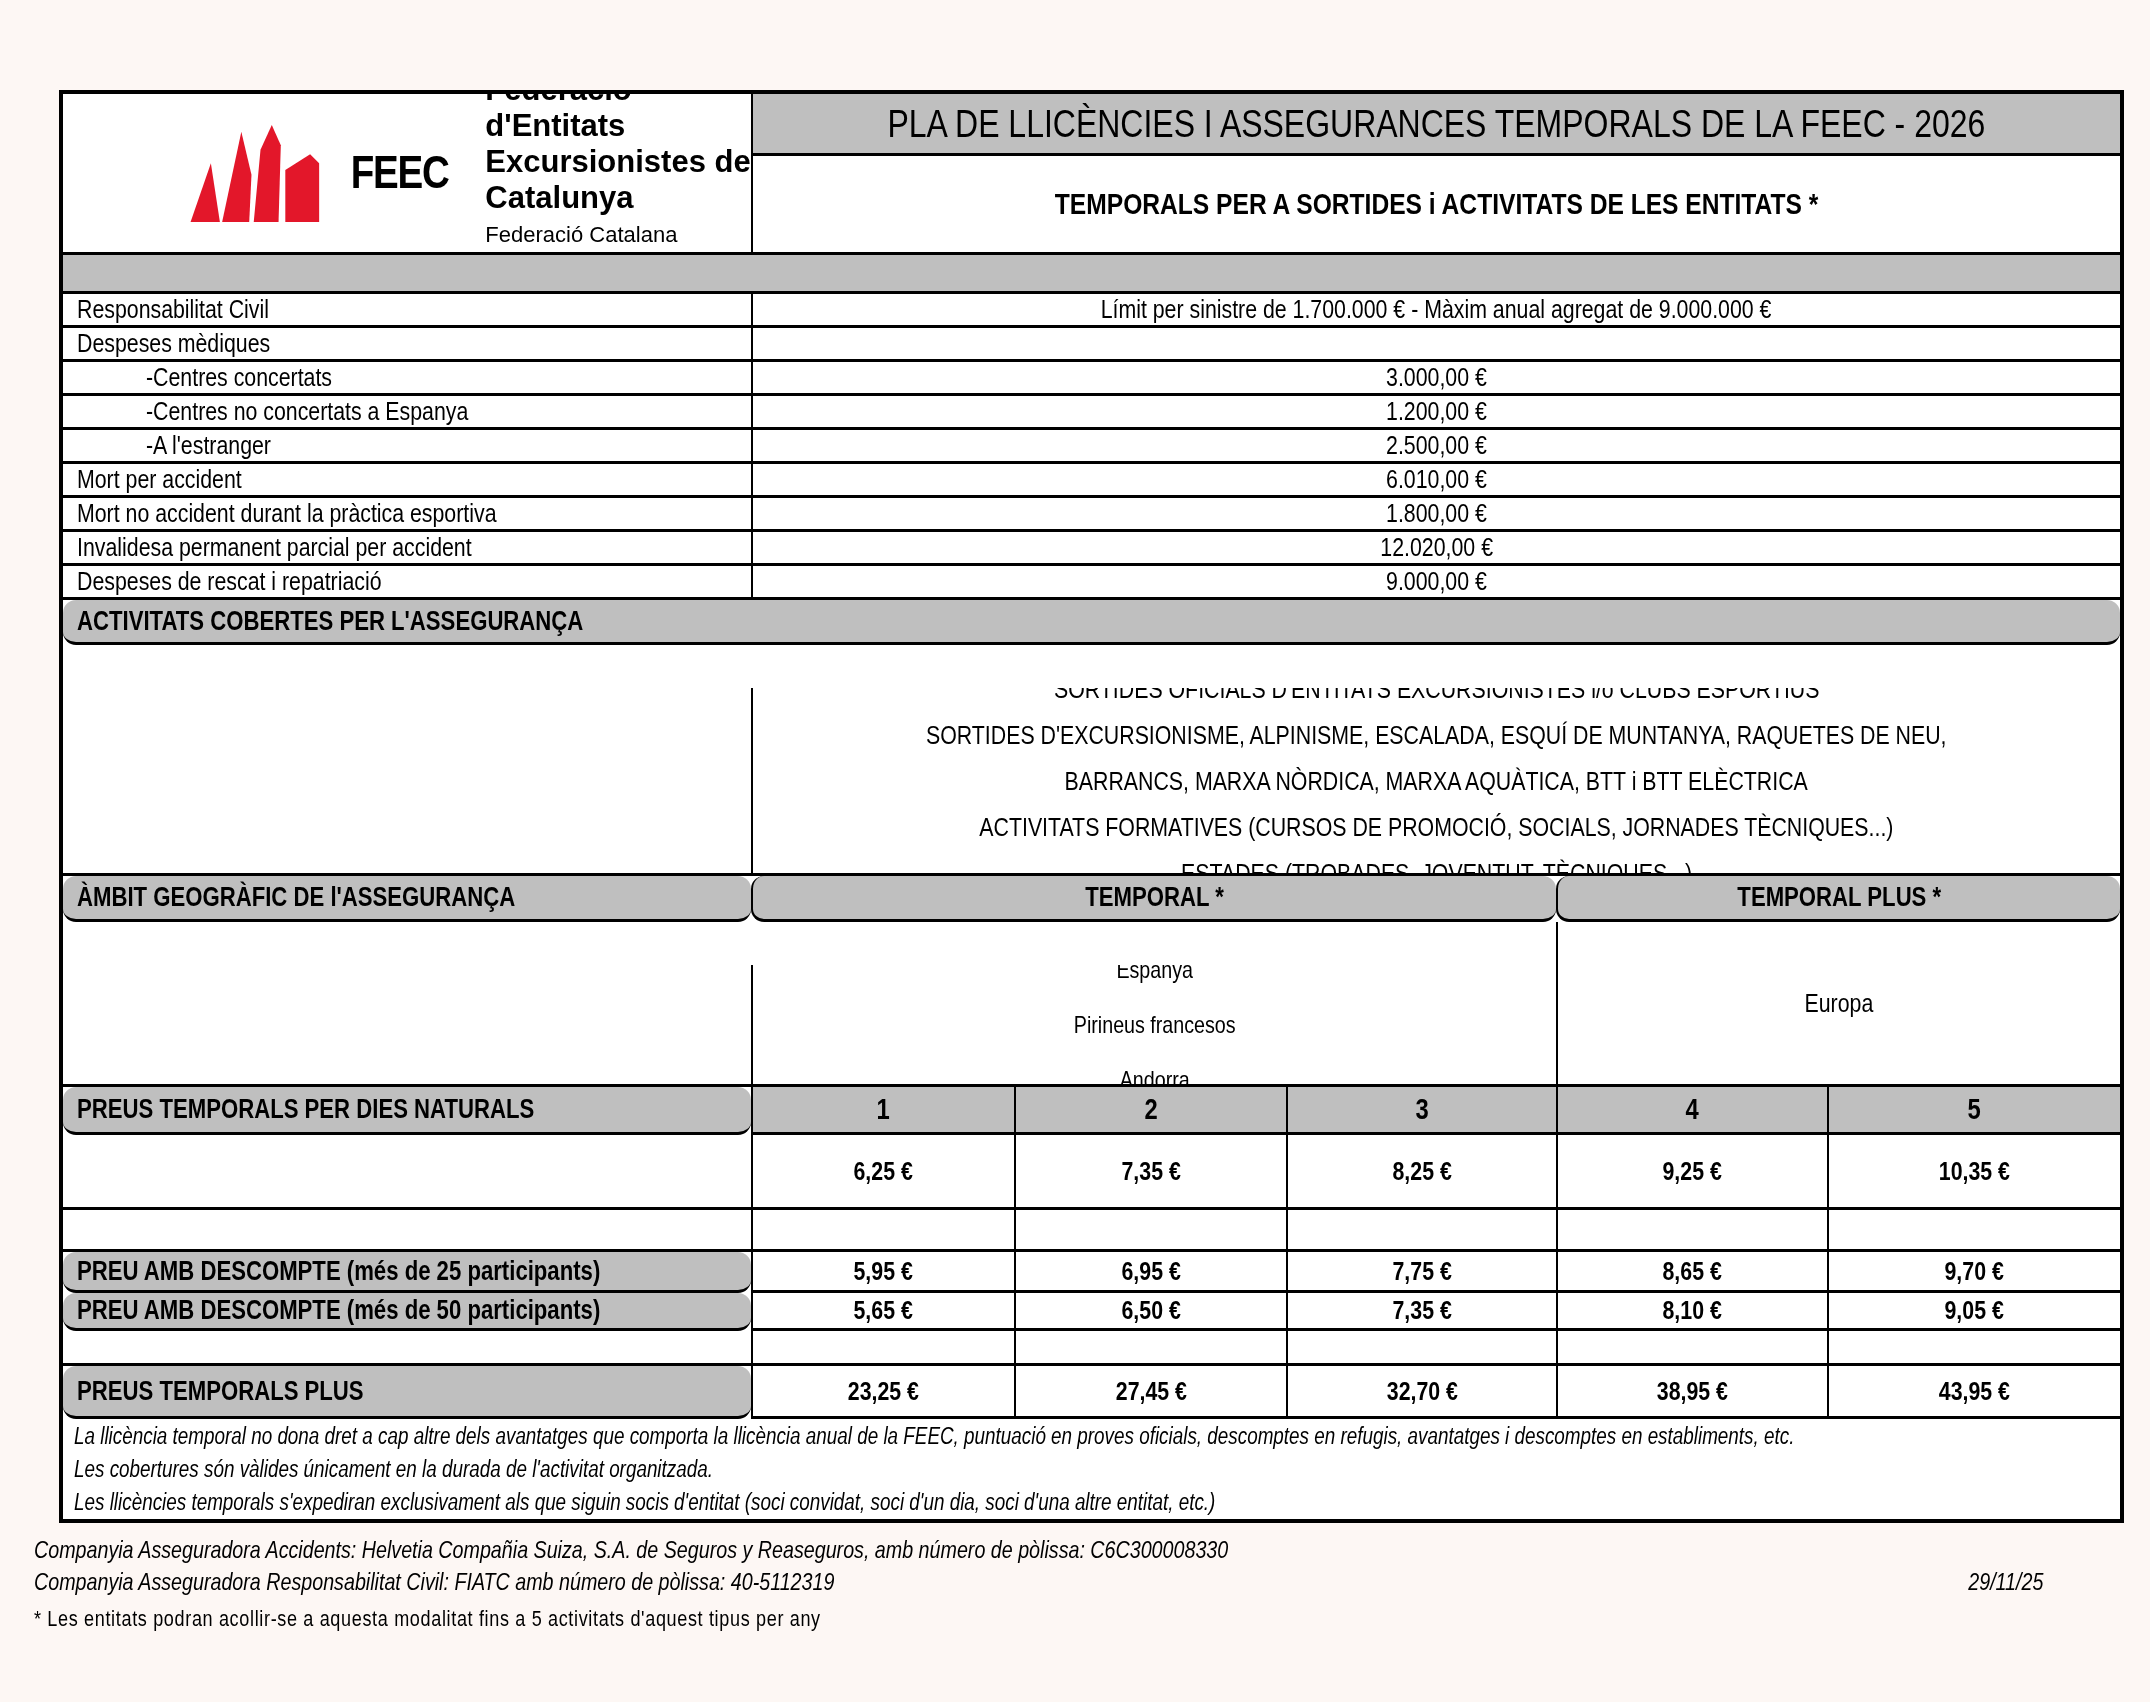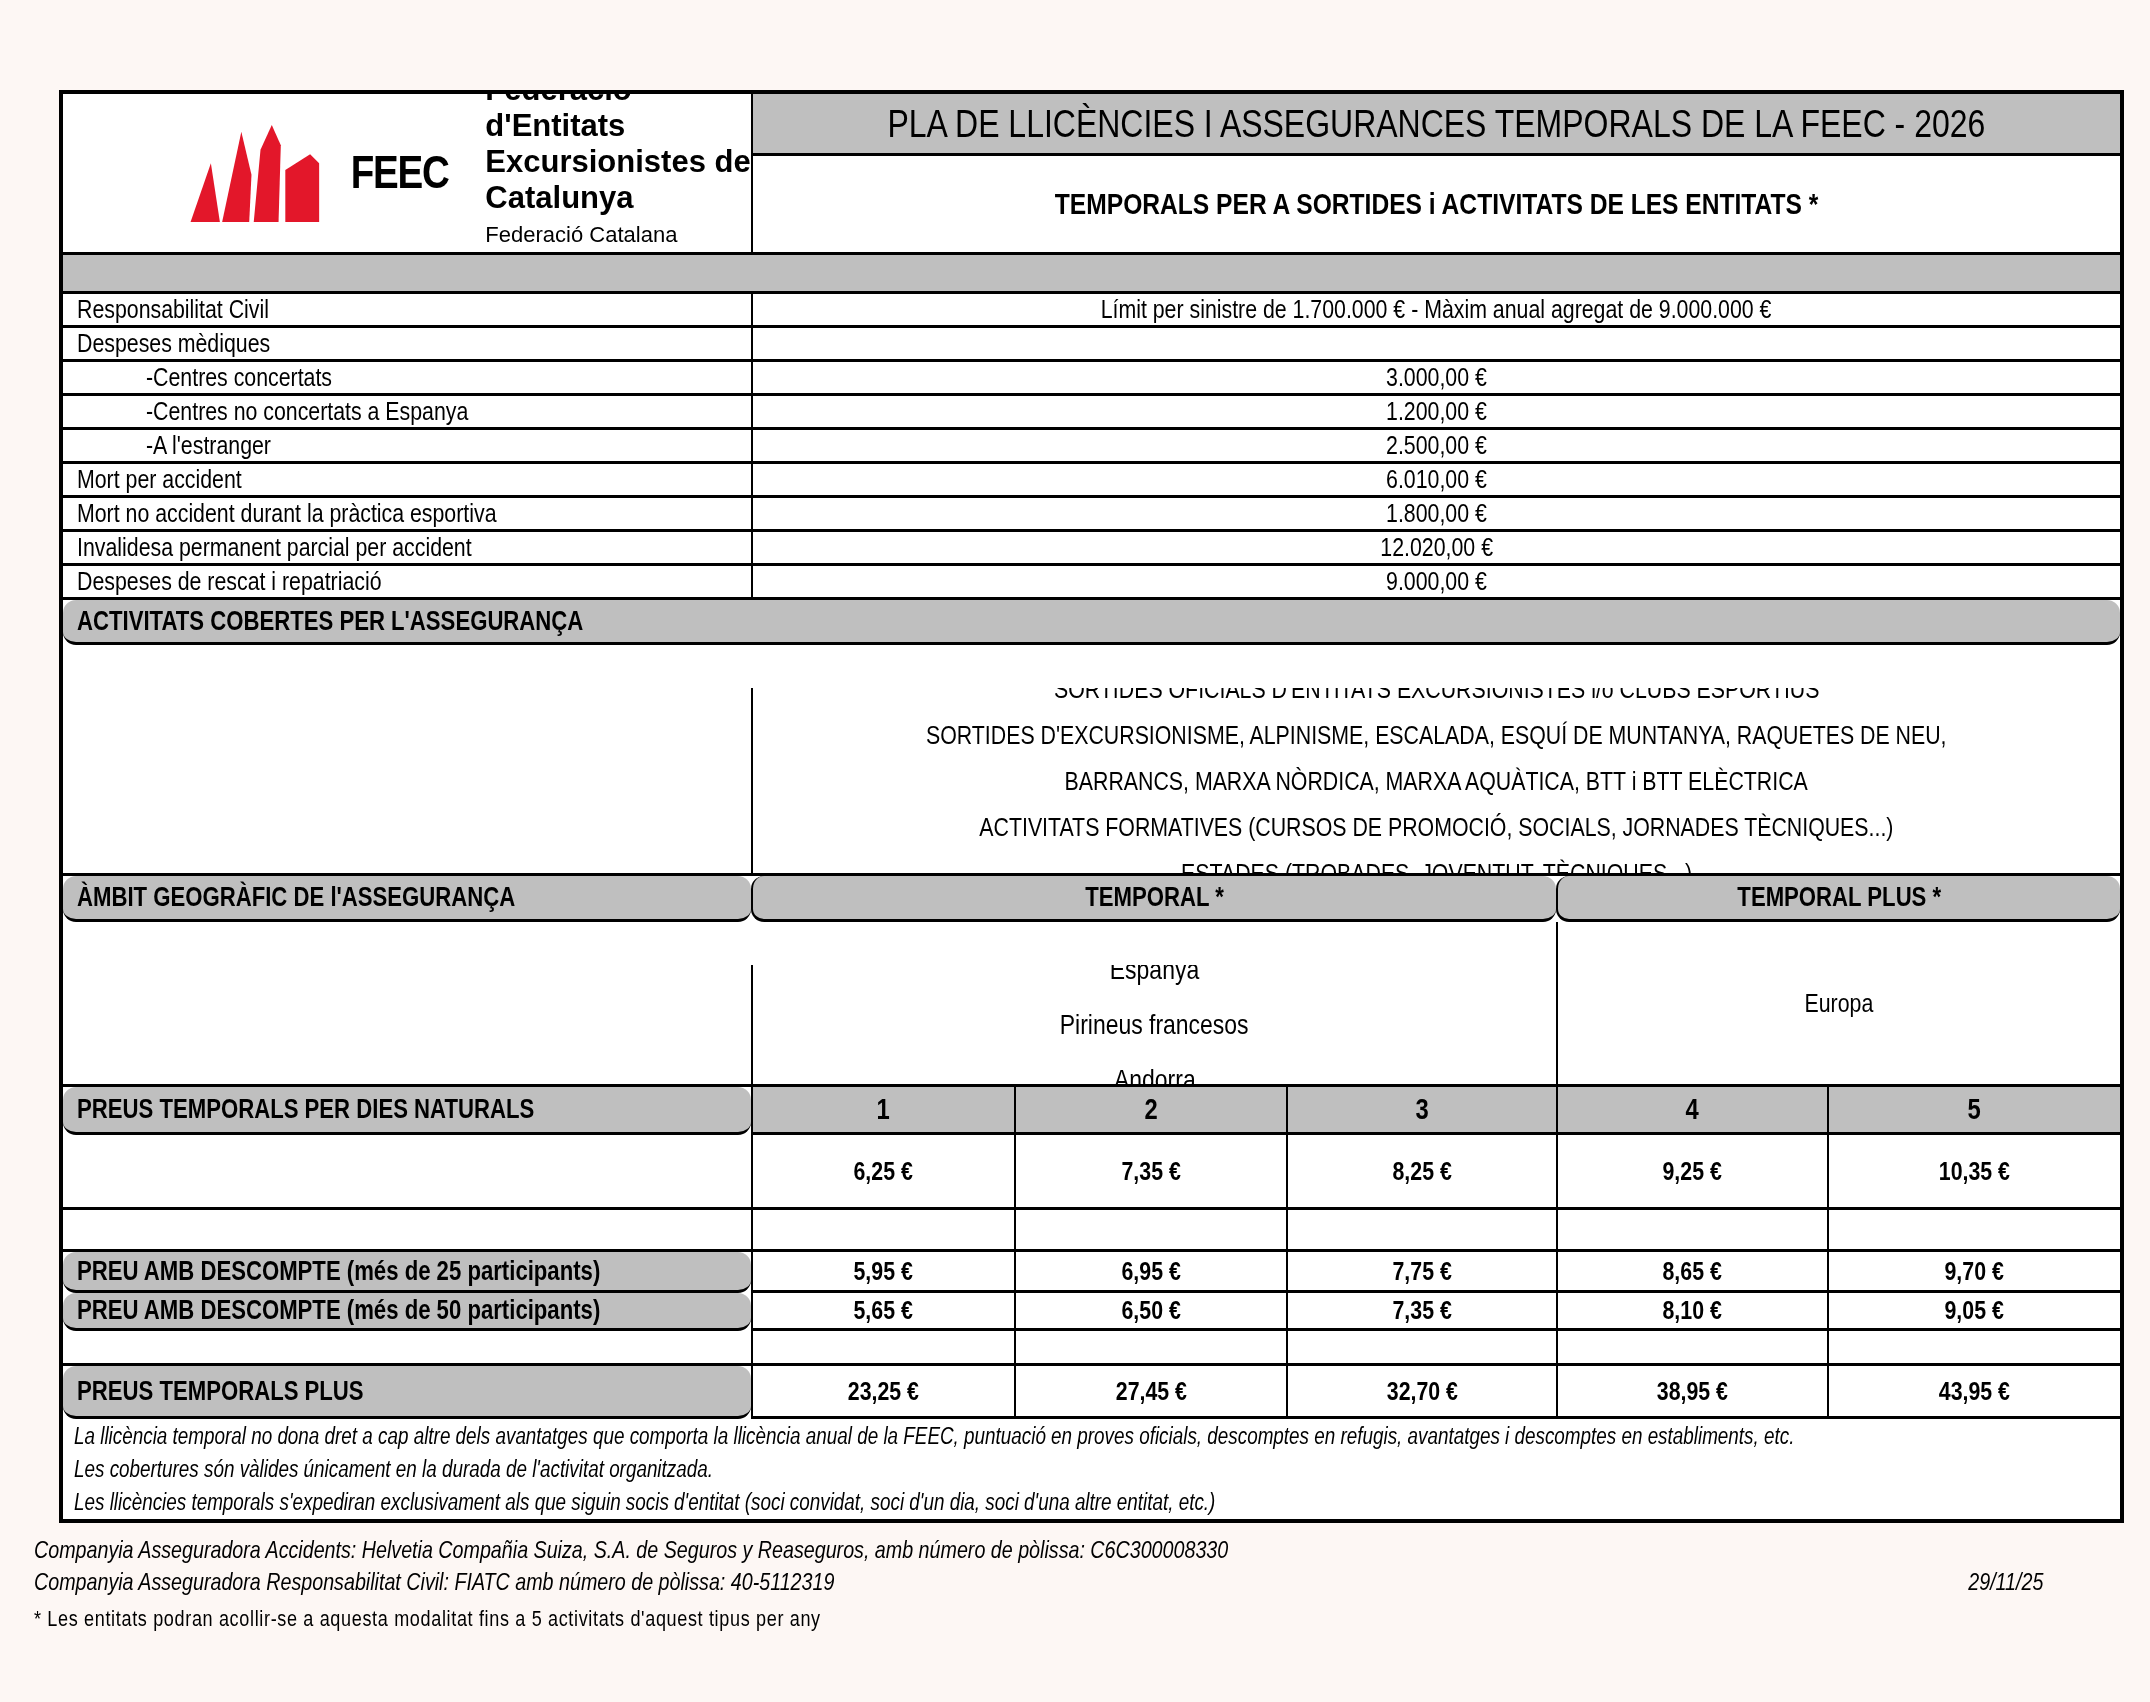--- a/index.html
+++ b/index.html
@@ -18,21 +18,21 @@
   .cl{transform-origin:0 50%;}
   .lab{padding-left:13.7px;font-size:26px;}
   .ind{padding-left:83px;}
   .val{font-size:26px;}
   .hdr{font-size:27px;font-weight:bold;border-radius:13px;}
   .title-cell{font-size:39px;font-weight:normal;}
   .subtitle-cell{font-size:30px;font-weight:bold;}
   .daynum{font-size:29px;font-weight:bold;}
   .price{font-size:26px;font-weight:bold;text-align:right;}
   .actline{line-height:46px;font-size:26px;}
-  .scopeline{line-height:55px;font-size:28px;}
+  .scopeline{line-height:55px;font-size:24px;}
   .notes{flex-direction:column;justify-content:center;align-items:flex-start;padding-left:10.6px;}
   .noteline{line-height:33px;font-size:23px;font-style:italic;}
   
   .logo-cell{justify-content:flex-start;padding-left:118px;gap:26px;}
   .logo-icon-col{display:flex;flex-direction:row;align-items:center;}
   .feec-word{font-size:47px;font-weight:bold;letter-spacing:-1.5px;margin-top:-3px;}
   .org-bold{font-size:31px;font-weight:bold;line-height:36px;}
   .org-sub{font-size:22px;margin-top:6px;}
   
   .pagefoot{position:absolute;left:34px;top:1534px;width:2085px;}

